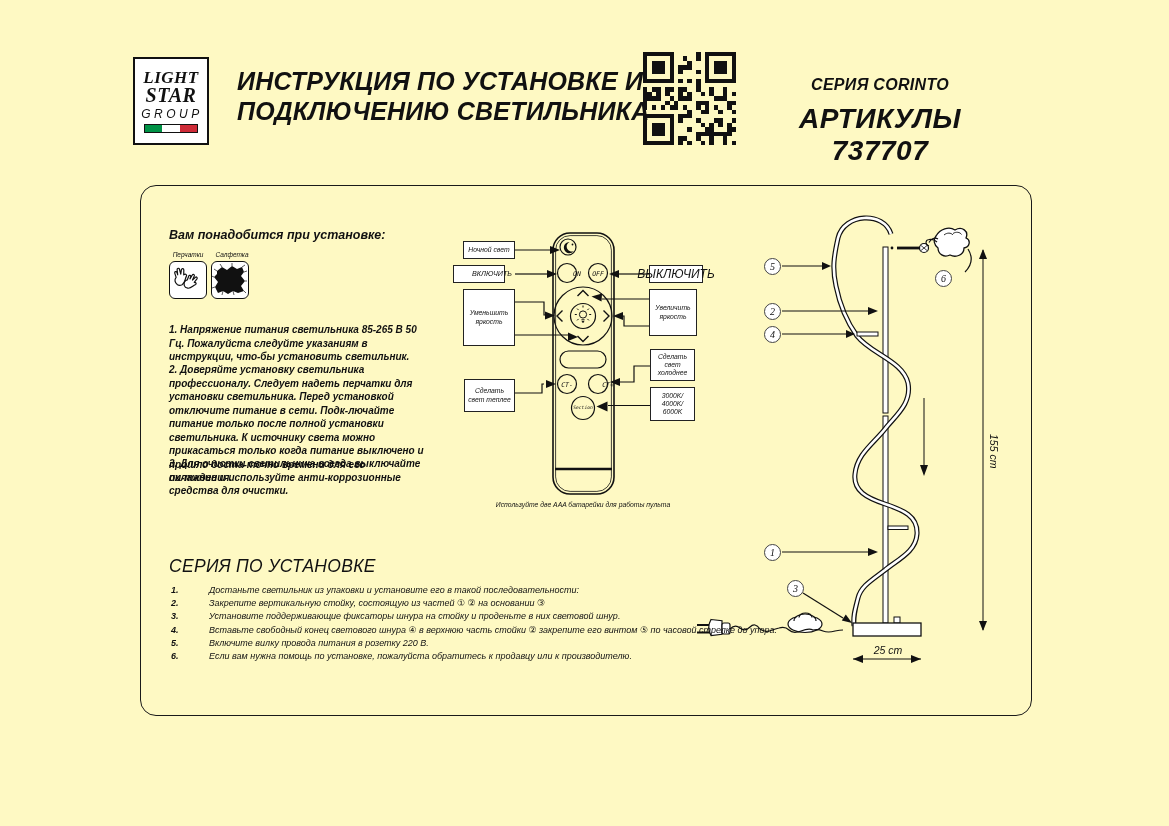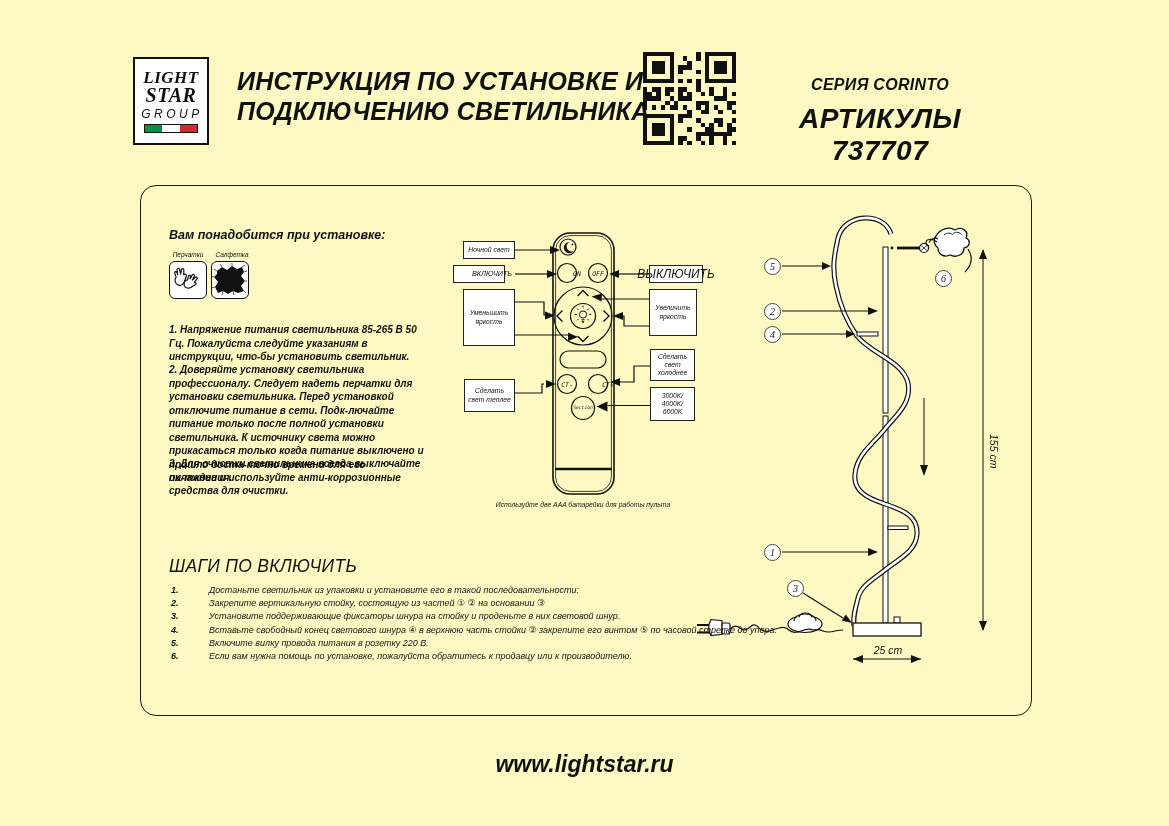--- a/index.html
+++ b/index.html
@@ -445,21 +445,21 @@
     </div>
 
     <div class="abs rbtn-label" style="left:416px;top:83.5px;width:40px;">ON</div>
     <div class="abs rbtn-label" style="left:447px;top:83.5px;width:20px;">OFF</div>
     <div class="abs rbtn-label" style="left:416px;top:194.5px;width:20px;">CT-</div>
     <div class="abs rbtn-label" style="left:447px;top:194.5px;width:40px;">CT+</div>
     <div class="abs rbtn-label" style="left:429px;top:219px;width:26px;font-size:4.6px;">Section</div>
 
     <div class="abs battery-note">Используйте две AAA батарейки для работы пульта</div>
 
-    <div class="abs steps-heading">ШАГИ ПО ВКЛЮЧИТЬ</div>
+    <div class="abs steps-heading">СЕРИЯ ПО УСТАНОВКЕ</div>
     <div class="abs steps">
       <span class="step-num">1.</span>
         <span>Достаньте светильник из упаковки и установите его в такой последовательности:</span>
       <span class="step-num">2.</span>
         <span>Закрепите вертикальную стойку, состоящую из частей ①  ②  на основании ③</span>
       <span class="step-num">3.</span>
         <span>Установите поддерживающие фиксаторы шнура на стойку и проденьте в них световой шнур.</span>
       <span class="step-num">4.</span>
         <span>Вставьте свободный конец светового шнура ④ в верхнюю часть стойки ② закрепите его винтом ⑤ по часовой стрелке до упора.</span>
       <span class="step-num">5.</span>
@@ -472,14 +472,13 @@
     <div class="abs co" style="left:623px;top:116.5px;">2</div>
     <div class="abs co" style="left:623px;top:139.5px;">4</div>
     <div class="abs co" style="left:623px;top:357.5px;">1</div>
     <div class="abs co" style="left:646px;top:393.5px;">3</div>
     <div class="abs co" style="left:794px;top:83.5px;">6</div>
 
     <div class="abs dim-v">155 cm</div>
     <div class="abs dim-h">25 cm</div>
   </div>
 
-  <div class="abs footer-url">www.lightstar.ru</div>
 </div>
 
 </body></html>

